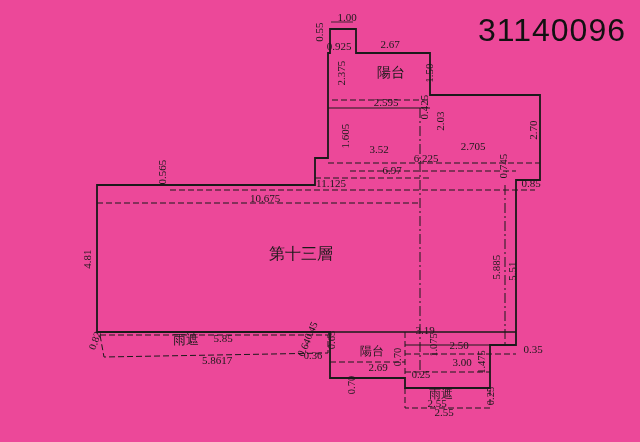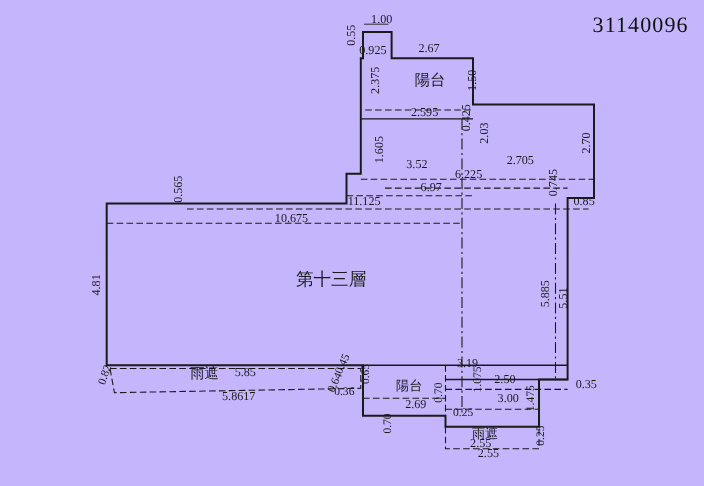--- a/index.html
+++ b/index.html
@@ -1,27 +1,27 @@
 <!DOCTYPE html>
 <html><head>
 <meta charset="utf-8">
 <style>
   html,body{margin:0;padding:0;background:#e8e8e8;}
   .page{
     position:relative;
     width:640px;height:442px;
-    background:#c4b5fd;
+    background:#ec4899;
     overflow:hidden;
     font-family:"Liberation Serif", serif;
   }
   .plan-svg{position:absolute;left:0;top:0;width:640px;height:442px;}
   .corner-id{
     position:absolute;top:12px;right:14px;
-    font-size:20px;color:#111;letter-spacing:1px;
-    font-family:Liberation Serif, serif;
+    font-size:32px;color:#111;letter-spacing:1px;
+    font-family:Liberation Sans, sans-serif;
   }
   .doc-id{
     position:absolute;bottom:14px;left:8px;
     font-size:22px;color:#111;letter-spacing:1px;
     font-family:"Liberation Serif", serif;
   }
 </style>
 </head>
 <body>
 

